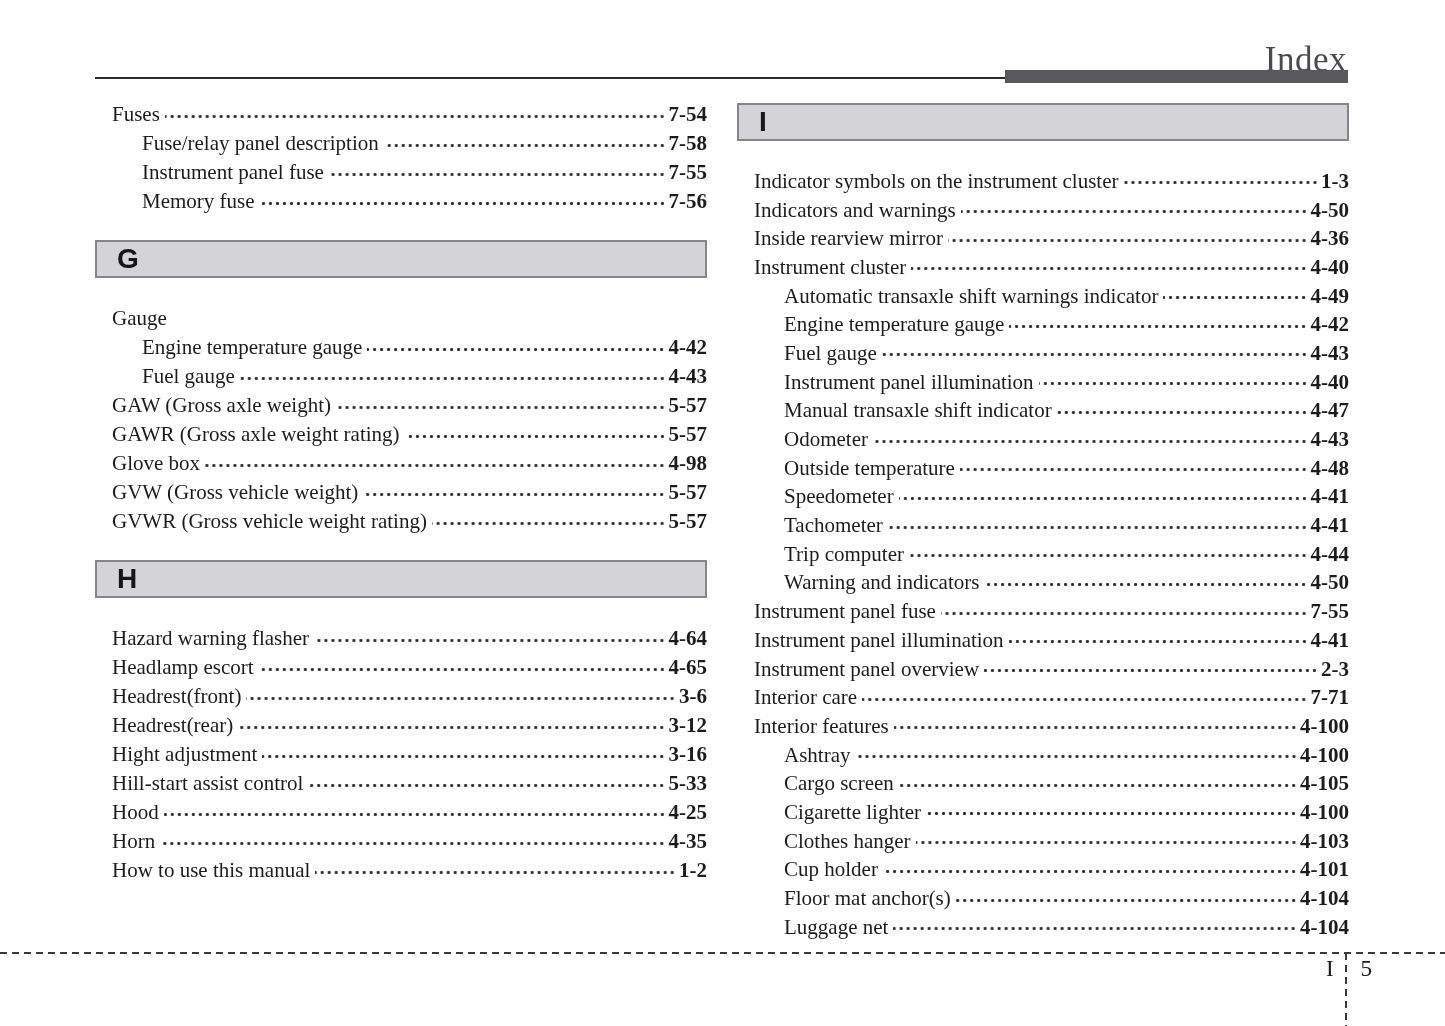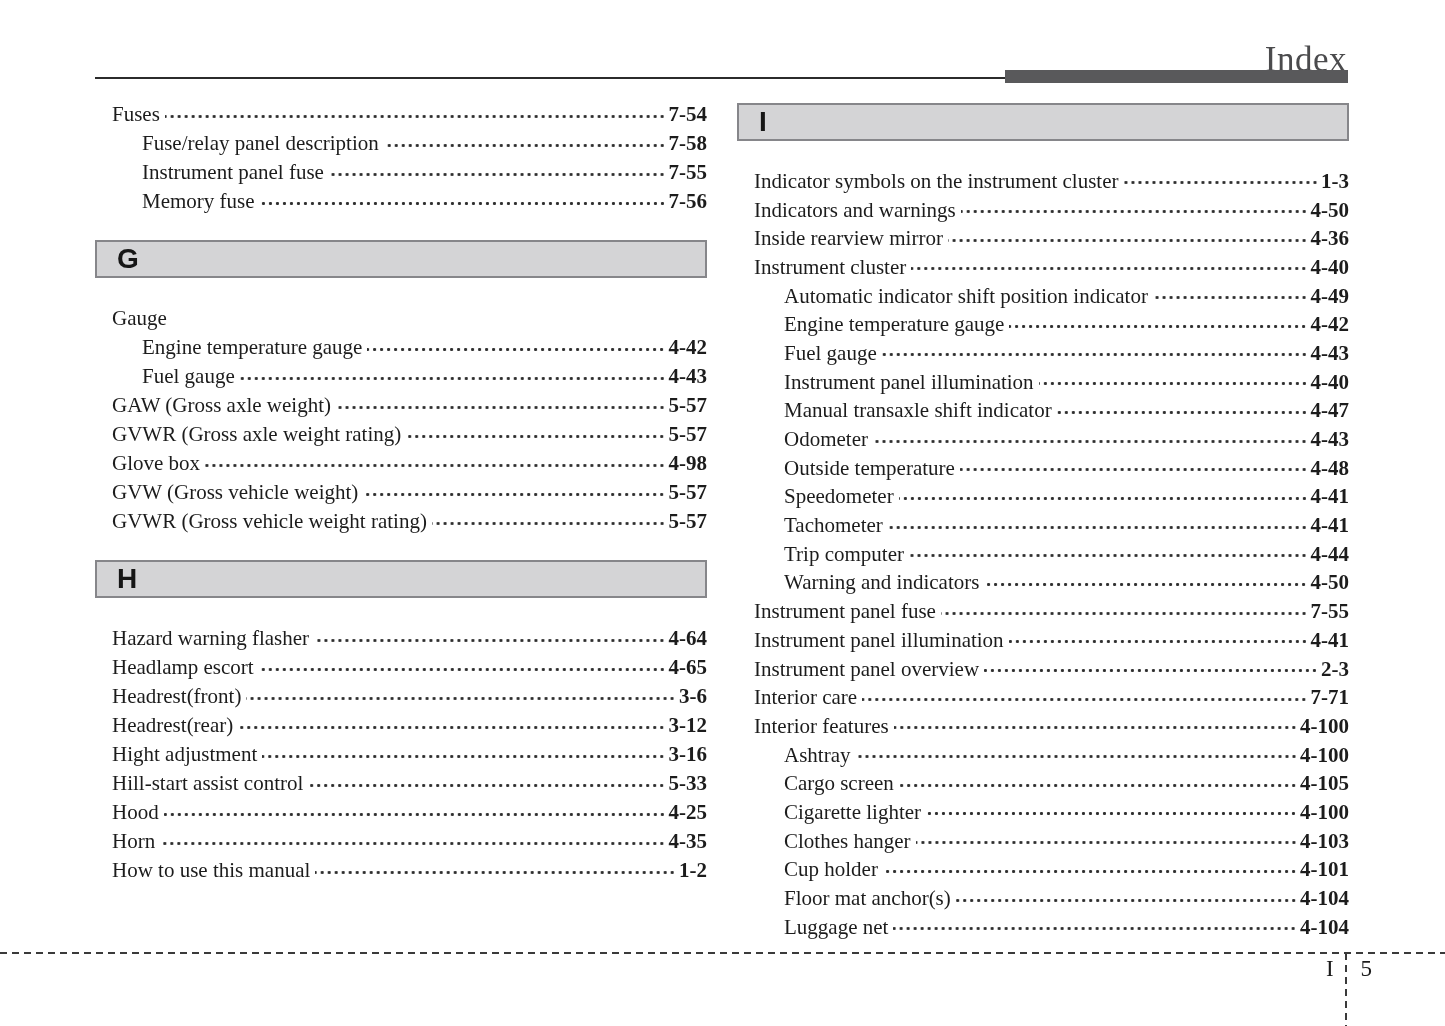--- a/index.html
+++ b/index.html
@@ -132,21 +132,21 @@
       <span class="label">Fuel gauge</span>
       <span class="leader"></span>
       <span class="page-ref">4-43</span>
     </div>
     <div class="entry">
       <span class="label">GAW (Gross axle weight)</span>
       <span class="leader"></span>
       <span class="page-ref">5-57</span>
     </div>
     <div class="entry">
-      <span class="label">GVWR (Gross axle weight rating)</span>
+      <span class="label">GAWR (Gross axle weight rating)</span>
       <span class="leader"></span>
       <span class="page-ref">5-57</span>
     </div>
     <div class="entry">
       <span class="label">Glove box</span>
       <span class="leader"></span>
       <span class="page-ref">4-98</span>
     </div>
     <div class="entry">
       <span class="label">GVW (Gross vehicle weight)</span>
@@ -225,21 +225,21 @@
       <span class="label">Inside rearview mirror</span>
       <span class="leader"></span>
       <span class="page-ref">4-36</span>
     </div>
     <div class="entry">
       <span class="label">Instrument cluster</span>
       <span class="leader"></span>
       <span class="page-ref">4-40</span>
     </div>
     <div class="entry indent">
-      <span class="label">Automatic indicator shift position indicator</span>
+      <span class="label">Automatic transaxle shift warnings indicator</span>
       <span class="leader"></span>
       <span class="page-ref">4-49</span>
     </div>
     <div class="entry indent">
       <span class="label">Engine temperature gauge</span>
       <span class="leader"></span>
       <span class="page-ref">4-42</span>
     </div>
     <div class="entry indent">
       <span class="label">Fuel gauge</span>

